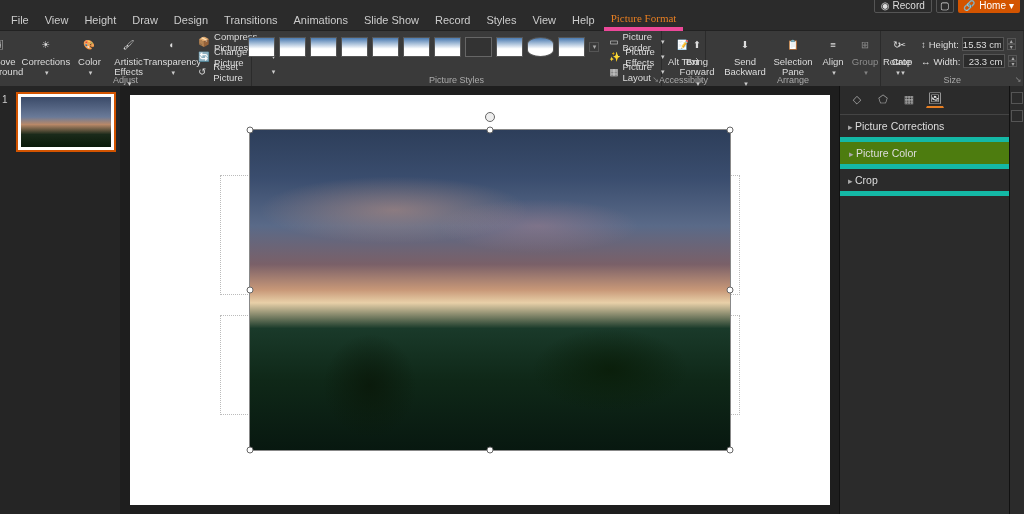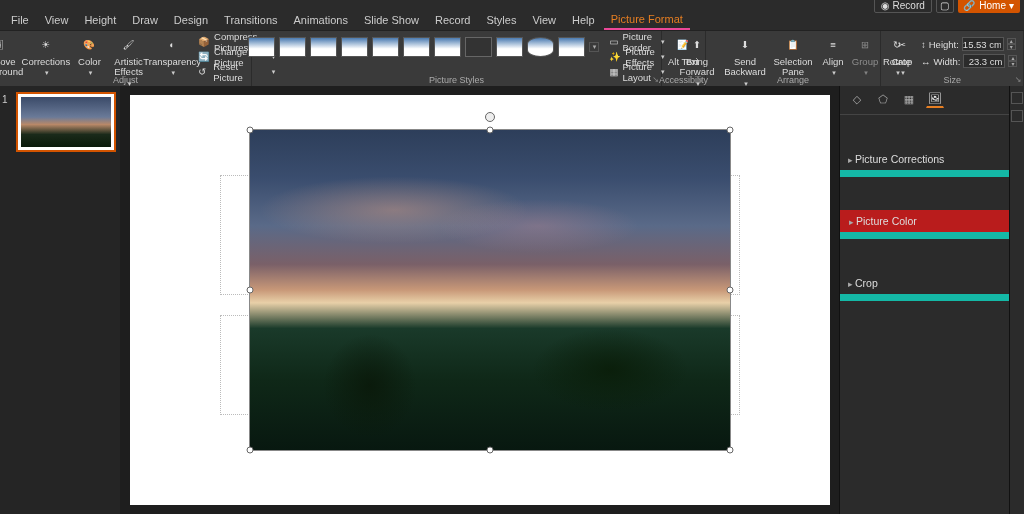--- a/index.html
+++ b/index.html
@@ -3,21 +3,21 @@
 <meta charset="utf-8">
 <style>
   * { box-sizing: border-box; margin: 0; padding: 0; font-family: "Segoe UI", sans-serif; }
   body { background: #1e1e1e; color: #d4d4d4; font-size: 11px; width: 1024px; height: 514px; overflow: hidden; }
   .topbar { height: 10px; background: #2b2b2b; display: flex; justify-content: flex-end; align-items: center; padding: 0 4px; gap: 4px; }
   .topbtn { height: 16px; padding: 0 6px; font-size: 10px; border-radius: 2px; display:flex; align-items:center; gap:3px;}
   .record-btn { border:1px solid #555; color:#ddd;}
   .share-btn { background: #d35400; color:#fff;}
   .tabs { height: 20px; background: #2b2b2b; display: flex; align-items: center; padding-left: 4px; gap: 2px;}
   .tab { padding: 3px 7px; font-size: 11px; color: #ccc; cursor:pointer;}
-  .tab.active { color: #e67e22; border-bottom: 2px solid #ec4899; }
+  .tab.active { color: #e67e22; border-bottom: 4px solid #ec4899; font-family: Liberation Serif, serif; }
   .ribbon { height: 56px; background: #3a3a3a; border-top:1px solid #222; display:flex; }
   .ribbon-group { display:flex; flex-direction:column; align-items:center; padding: 2px 6px; border-right:1px solid #2b2b2b; position:relative;}
   .ribbon-group .row { display:flex; gap:4px; align-items:flex-start; flex:1;}
   .ribbon-group .grp-label { font-size:9px; color:#aaa; position:absolute; bottom:1px;}
   .rbtn-lg { display:flex; flex-direction:column; align-items:center; width:44px; font-size:9.5px; color:#ddd; line-height:1.1; text-align:center; gap:2px; padding-top:2px; cursor:pointer;}
   .rbtn-lg .ico { width:20px; height:20px; display:flex; align-items:center; justify-content:center;}
   .rbtn-sm { display:flex; align-items:center; gap:4px; font-size:9.5px; color:#ddd; height:14px; cursor:pointer;}
   .rbtn-sm .ico { width:12px; height:12px;}
   .caret::after { content:"▾"; font-size:7px; margin-left:2px; color:#ccc;}
   .styles-gallery { display:flex; gap:4px; align-items:center; padding-top:4px;}
@@ -44,22 +44,22 @@
     radial-gradient(ellipse 25% 20% at 75% 75%,rgba(10,30,10,.95),transparent 65%),
     radial-gradient(ellipse 15% 25% at 25% 80%,rgba(10,25,10,.9),transparent 65%);}
   .handle { width:7px; height:7px; border:1px solid #666; background:#fff; border-radius:50%; position:absolute; transform:translate(-50%,-50%);}
   .rot-handle { width:10px; height:10px; border:1px solid #666; background:#eee; border-radius:50%; position:absolute; left:50%; top:-18px; transform:translateX(-50%);}
   .side-panel { width:170px; background:#2b2b2b; border-left:1px solid #111; display:flex; flex-direction:column;}
   .sp-head { display:flex; align-items:center; justify-content:space-between; padding:6px 8px 2px; font-size:12px; color:#fff;}
   .sp-head .ctrls span{padding:0 3px;color:#aaa;cursor:pointer;}
   .sp-icons { display:flex; gap:8px; padding:4px 8px 6px; border-bottom:1px solid #444;}
   .sp-icons .sico{width:18px;height:18px;display:flex;align-items:center;justify-content:center;color:#aaa;border:1px solid transparent;cursor:pointer;}
   .sp-icons .sico.active{color:#fff;border-bottom:2px solid #e67e22;}
-  .sp-section { padding:5px 8px; font-size:10.5px; color:#ddd; border-bottom:7px solid #14b8a6; cursor:pointer;margin-top:33px;}
-  .sp-section.sel{background:#b91c1c;padding-left:9px;}
+  .sp-section { padding:5px 8px; font-size:10.5px; color:#ddd; border-bottom:5px solid #14b8a6; cursor:pointer;}
+  .sp-section.sel{background:#4d7c0f;padding-left:9px;}
   .sp-section::before { content:"▸ "; font-size:9px; color:#aaa;}
   .dialog-launcher{position:absolute;right:2px;bottom:2px;font-size:8px;color:#888;}
   .vstrip{width:15px;background:#2b2b2b;border-left:1px solid #111;display:flex;flex-direction:column;align-items:center;gap:6px;padding-top:6px;}
   .vstrip div{width:12px;height:12px;border:1px solid #555;}
 </style>
 </head>
 <body>
 
 <div class="topbar">
   <div class="topbtn record-btn">◉ <span>Record</span></div>

